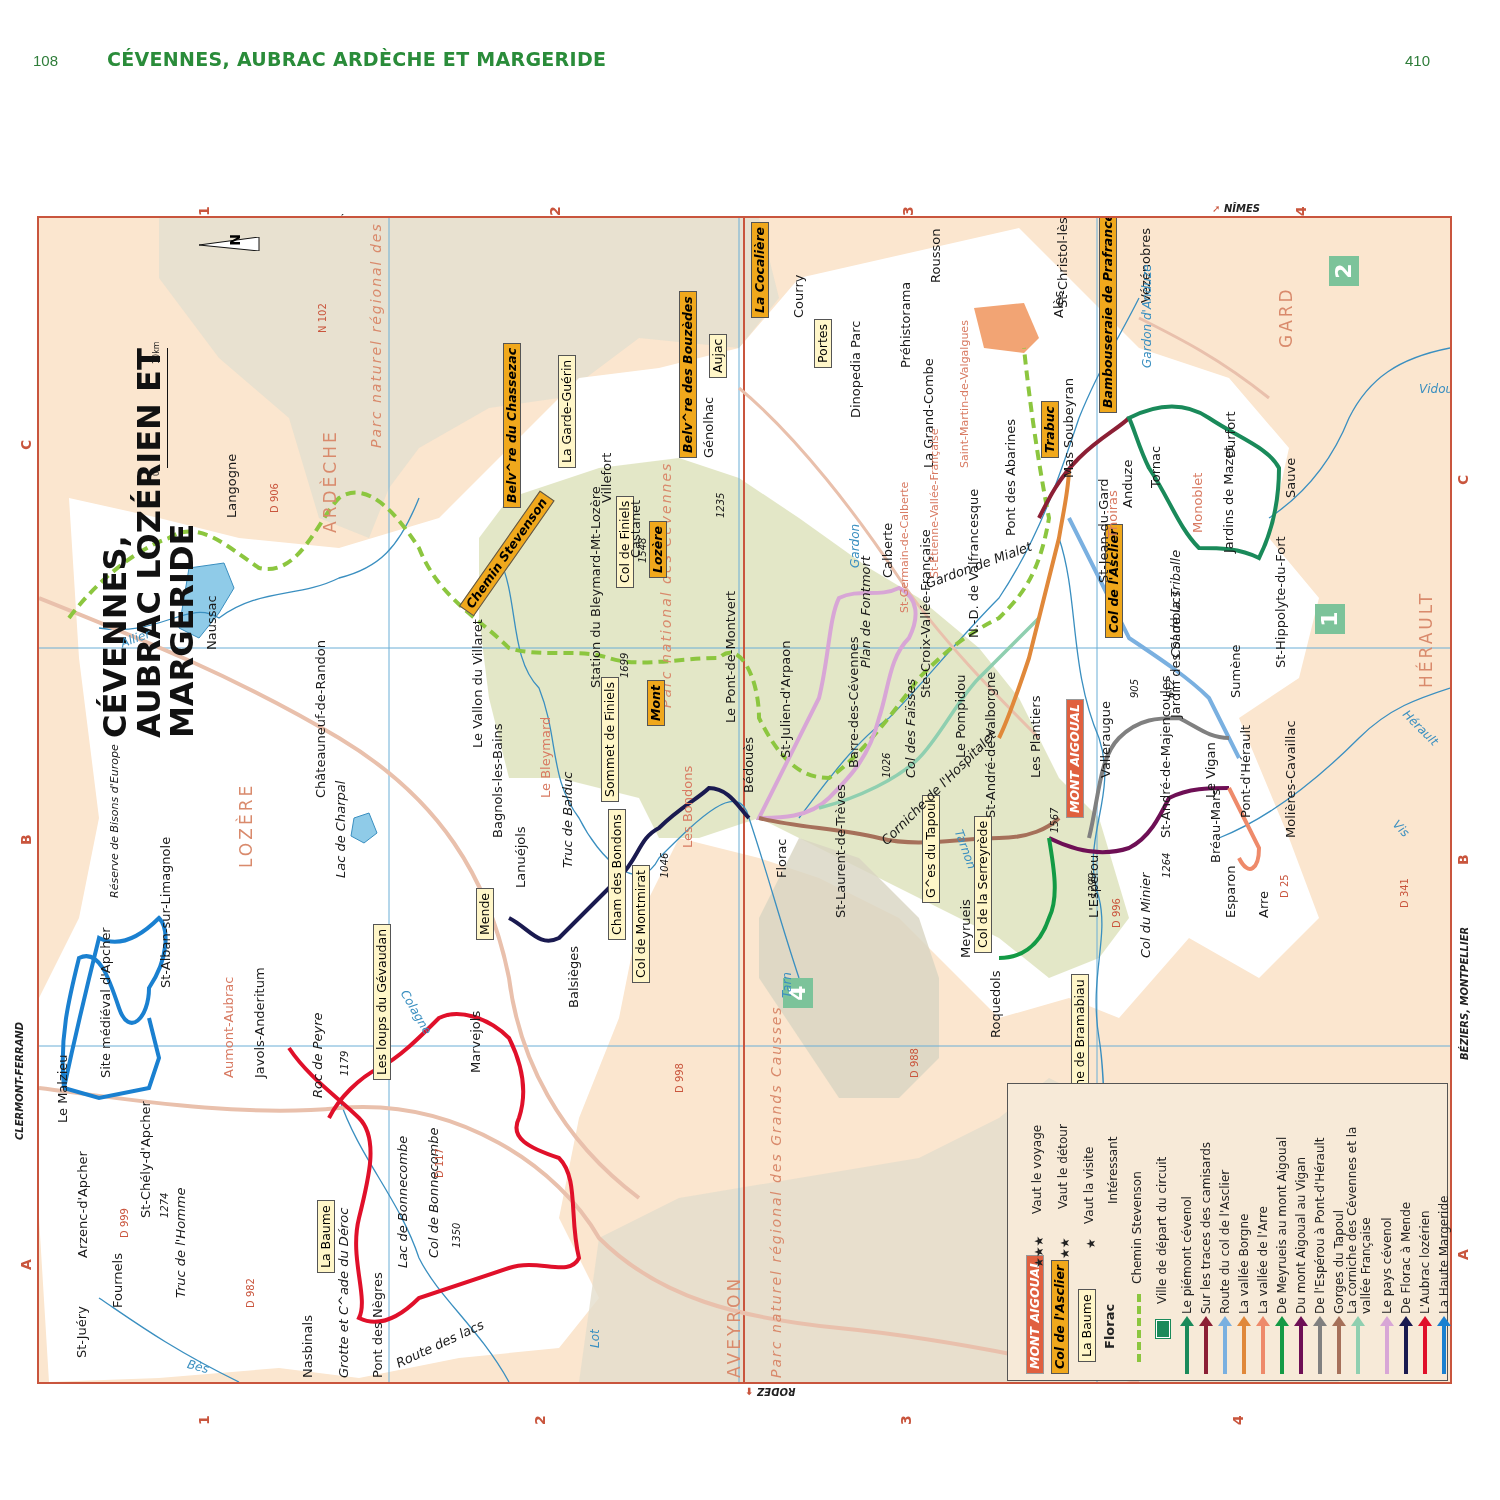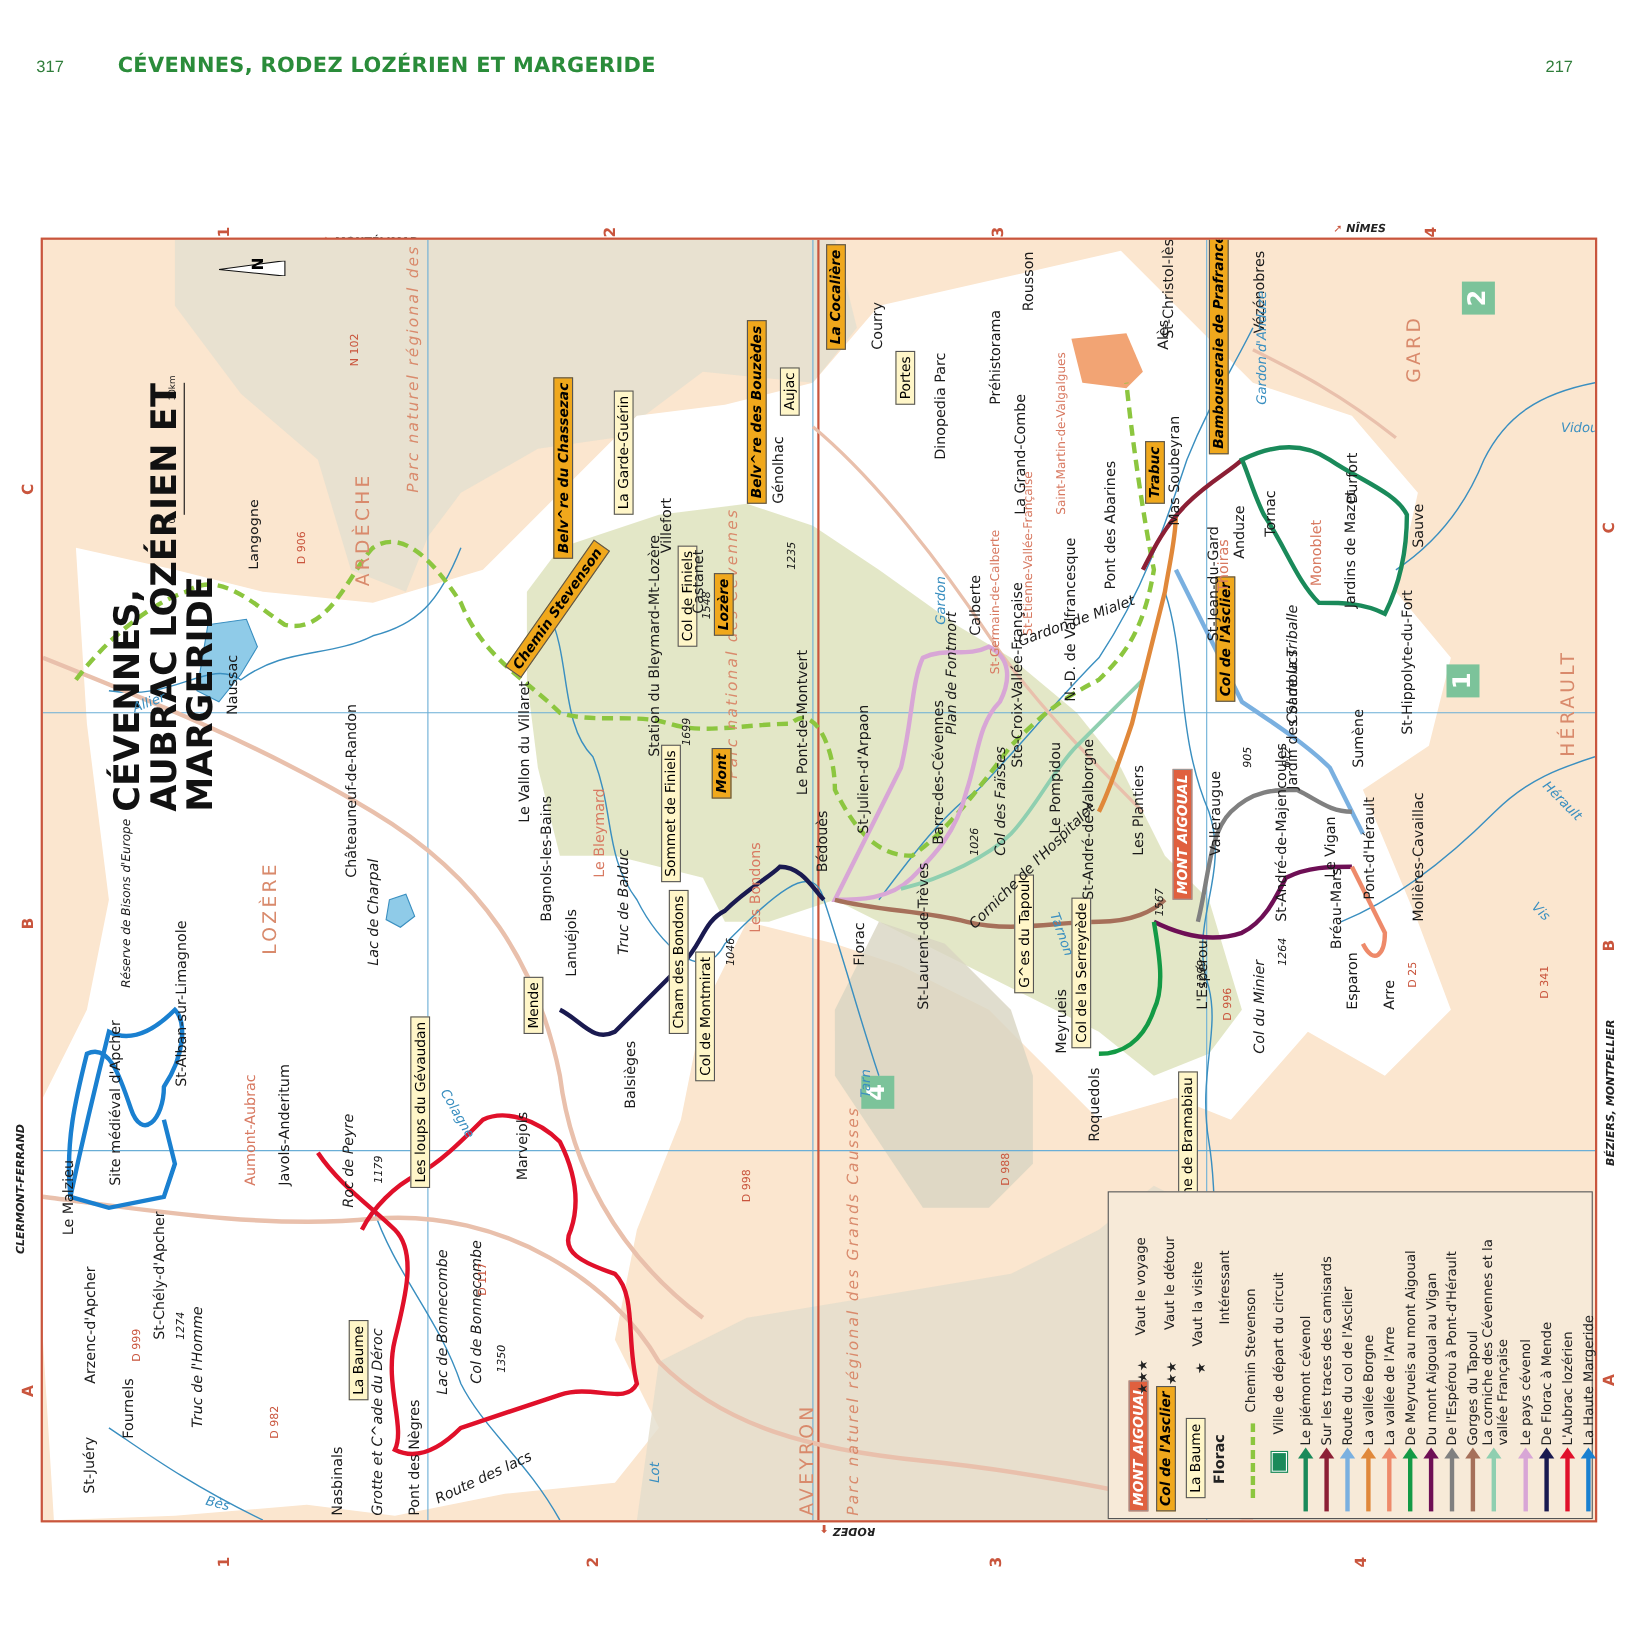--- a/index.html
+++ b/index.html
@@ -23,23 +23,23 @@
   .sqnum{position:absolute;width:30px;height:30px;background:#7cc39a;color:#fff;font-weight:bold;font-size:22px;text-align:center;line-height:30px;transform:rotate(-90deg);}
   .maptitle{position:absolute;left:60px;top:520px;transform-origin:0 0;transform:rotate(-90deg);font-size:32px;font-weight:bold;line-height:1.05;color:#111;font-family:"DejaVu Sans",sans-serif;white-space:nowrap;}
   .legend{position:absolute;left:1007px;top:1083px;width:439px;height:296px;border:1px solid #555;background:#f7ead8;}
   .leg-txt{position:absolute;transform-origin:0 0;transform:rotate(-90deg);white-space:nowrap;font-size:12px;color:#222;font-family:"DejaVu Sans",sans-serif;}
   .arrow{position:absolute;width:4px;}
   .arrow:after{content:"";position:absolute;left:-5px;top:-8px;border-left:7px solid transparent;border-right:7px solid transparent;border-bottom:10px solid currentColor;}
 </style>
 </head>
 <body>
 
-<div class="pg-num" style="left:33px;">317</div>
-<div class="pg-title">CÉVENNES, RODEZ LOZÉRIEN ET MARGERIDE</div>
-<div class="pg-num" style="left:1405px;">217</div>
+<div class="pg-num" style="left:33px;">108</div>
+<div class="pg-title">CÉVENNES, AUBRAC ARDÈCHE ET MARGERIDE</div>
+<div class="pg-num" style="left:1405px;">410</div>
 
 <div class="grid" style="left:196px;top:216px;transform:rotate(-90deg);">1</div>
 <div class="grid" style="left:547px;top:216px;transform:rotate(-90deg);">2</div>
 <div class="grid" style="left:900px;top:216px;transform:rotate(-90deg);">3</div>
 <div class="grid" style="left:1293px;top:216px;transform:rotate(-90deg);">4</div>
 <div class="edge" style="left:292px;top:215px;"><span style="color:#c9553d">⬆</span> <span>MONTÉLIMAR</span></div>
 <div class="edge" style="left:1212px;top:203px;"><span style="color:#c9553d">➚</span> <span>NÎMES</span></div>
 <div class="edge" style="left:1459px;top:1060px;transform:rotate(-90deg);"><span>BÉZIERS, MONTPELLIER</span></div>
 <div class="edge" style="left:745px;top:1386px;"><span style="color:#c9553d">⬇</span> <span style="display:inline-block;transform:rotate(180deg);">RODEZ</span></div>
 <div class="edge" style="left:14px;top:1140px;transform:rotate(-90deg);"><span>CLERMONT-FERRAND</span></div>

